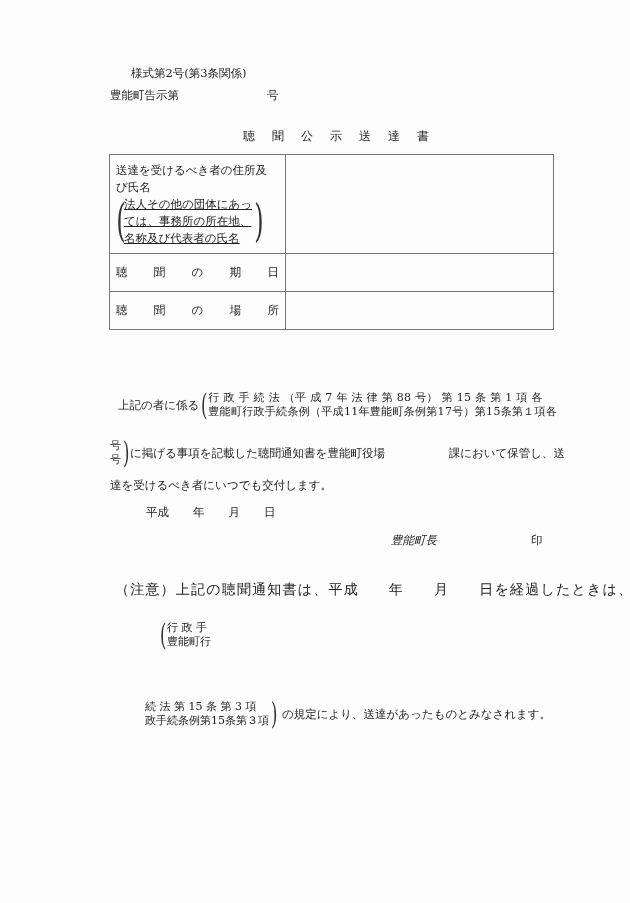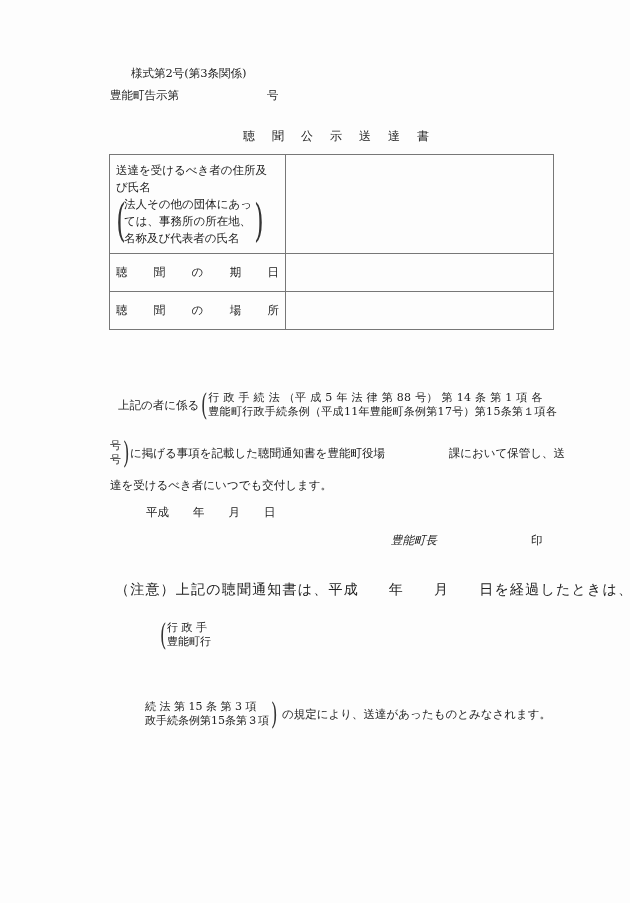--- a/index.html
+++ b/index.html
@@ -57,21 +57,21 @@
 </div>
 
 <table class="form">
   <tbody>
       <tr class="r1">
     <td class="label">
       <div>送達を受けるべき者の住所及</div>
       <div>び氏名</div>
       <div class="paren-block">
         <div class="paren">(</div>
-        <div style="display:flex;flex-direction:column;line-height:17px;">
+        <div style="display:flex;flex-direction:column;line-height:17px;text-decoration:underline;">
           <span>法人その他の団体にあっ</span>
           <span>ては、事務所の所在地、</span>
           <span>名称及び代表者の氏名</span>
         </div>
         <div class="paren">)</div>
       </div>
     </td>
     <td class="value"></td>
   </tr>
   <tr class="r2">
@@ -98,21 +98,21 @@
     </td>
     <td class="value"></td>
   </tr>
 </tbody>
   </table>
 
 <div class="abs para1">
   <span>上記の者に係る</span>
   <span class="small-paren">(</span>
   <span class="stack">
-    <span>行 政 手 続 法 （平 成 5 年 法 律 第 88 号） 第 14 条 第 1 項 各</span>
+    <span>行 政 手 続 法 （平 成 7 年 法 律 第 88 号） 第 15 条 第 1 項 各</span>
     <span>豊能町行政手続条例（平成11年豊能町条例第17号）第15条第１項各</span>
   </span>
 </div>
 
 <div class="abs para2">
   <span class="stack">
     <span>号</span>
     <span>号</span>
   </span>
   <span class="small-paren">)</span>

